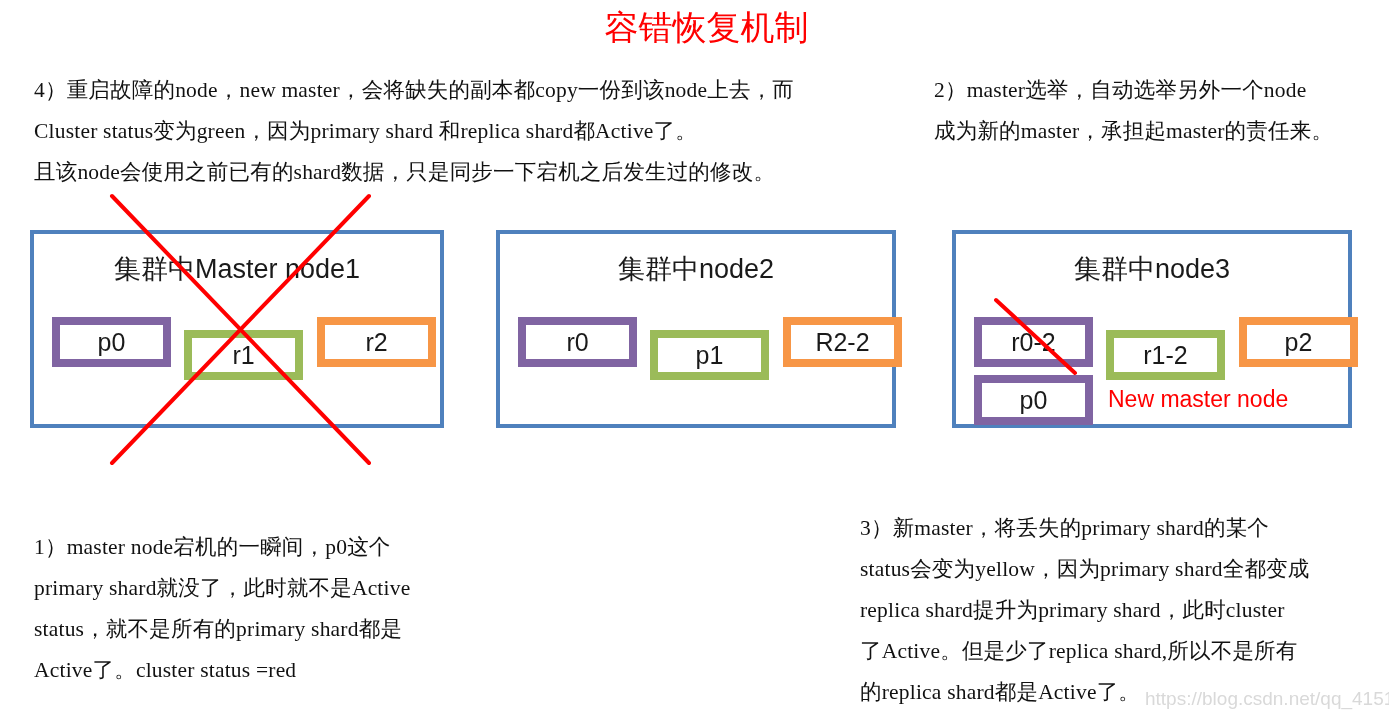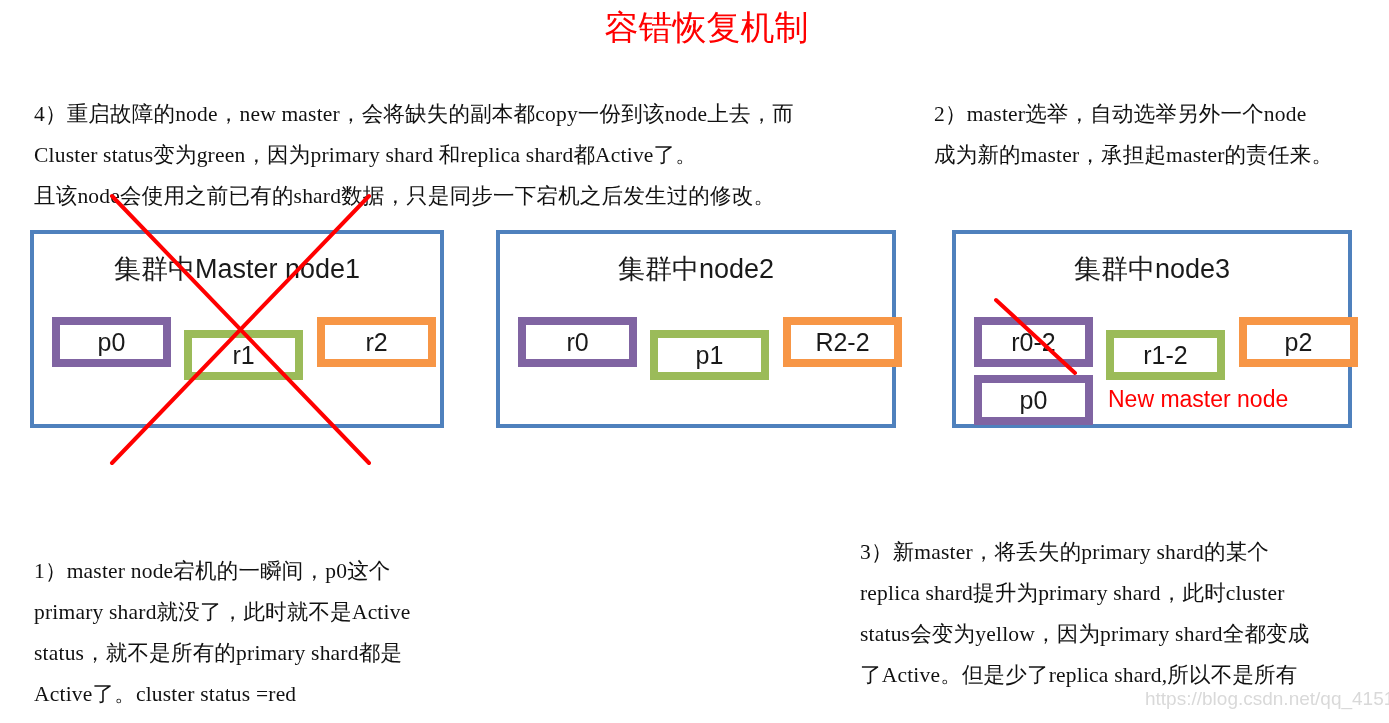--- a/index.html
+++ b/index.html
@@ -39,21 +39,20 @@
   }
 
   
   .prose {
     position: absolute;
     font-family: "Liberation Serif", "DejaVu Serif", serif;
     font-size: 21.5px;
     line-height: 41px;
     color: #111111;
     letter-spacing: 0.2px;
-    margin-top: 24px;
   }
   .prose .ln { display: block; white-space: nowrap; }
 
   #note-top-left  { left: 22px;  top: 70px; }
   #note-top-right { left: 922px; top: 70px; }
   #note-bot-left  { left: 22px;  top: 527px; }
   #note-bot-right { left: 848px; top: 508px; }
 
   
   .node-box {
@@ -156,23 +155,24 @@
 
   <div class="prose" id="note-bot-left">
     <span class="ln">1）master node宕机的一瞬间，p0这个</span>
     <span class="ln">primary shard就没了，此时就不是Active</span>
     <span class="ln">status，就不是所有的primary shard都是</span>
     <span class="ln">Active了。cluster status =red</span>
   </div>
 
   <div class="prose" id="note-bot-right">
     <span class="ln">3）新master，将丢失的primary shard的某个</span>
+    <span class="ln">status会变为yellow，因为primary shard全都变成</span>
     <span class="ln">replica shard提升为primary shard，此时cluster</span>
-    <span class="ln">status会变为yellow，因为primary shard全都变成</span>
     <span class="ln">了Active。但是少了replica shard,所以不是所有</span>
+    <span class="ln">的replica shard都是Active了。</span>
   </div>
 
   <div class="node-box" id="node1">
     <div class="node-title">集群中Master node1</div>
     <div class="shard purple slot-a">
       <span>p0</span>
     </div>
     <div class="shard green slot-b">
       <span>r1</span>
     </div>

